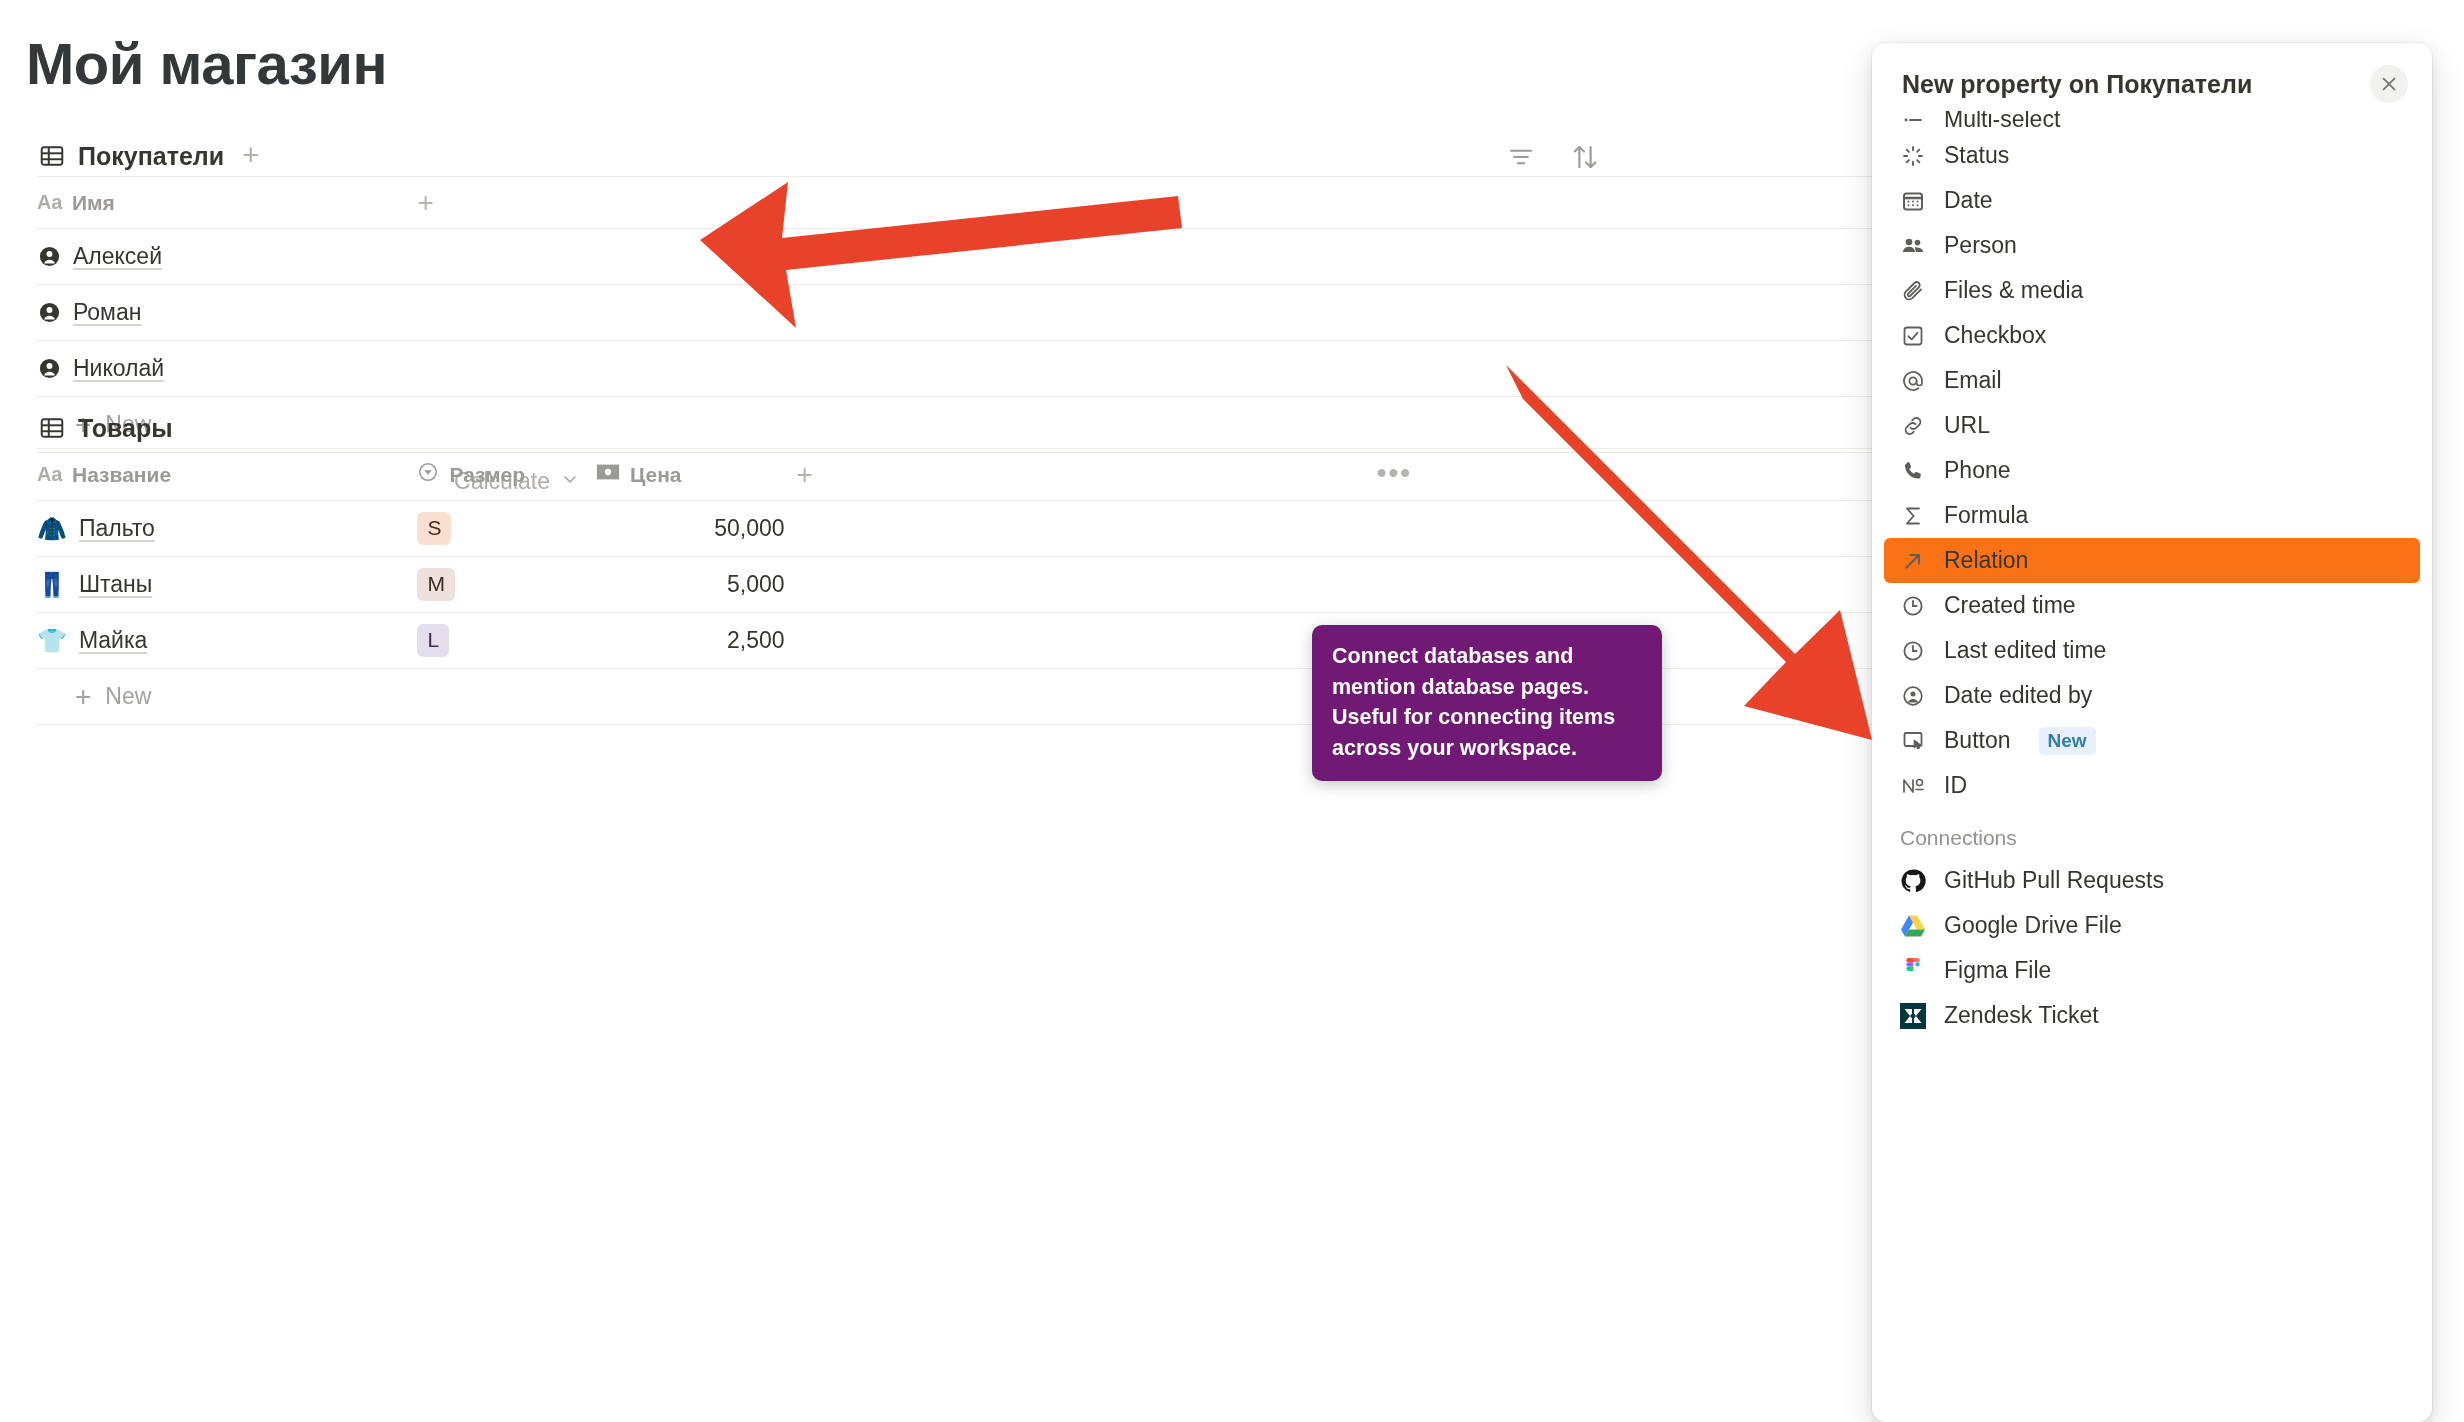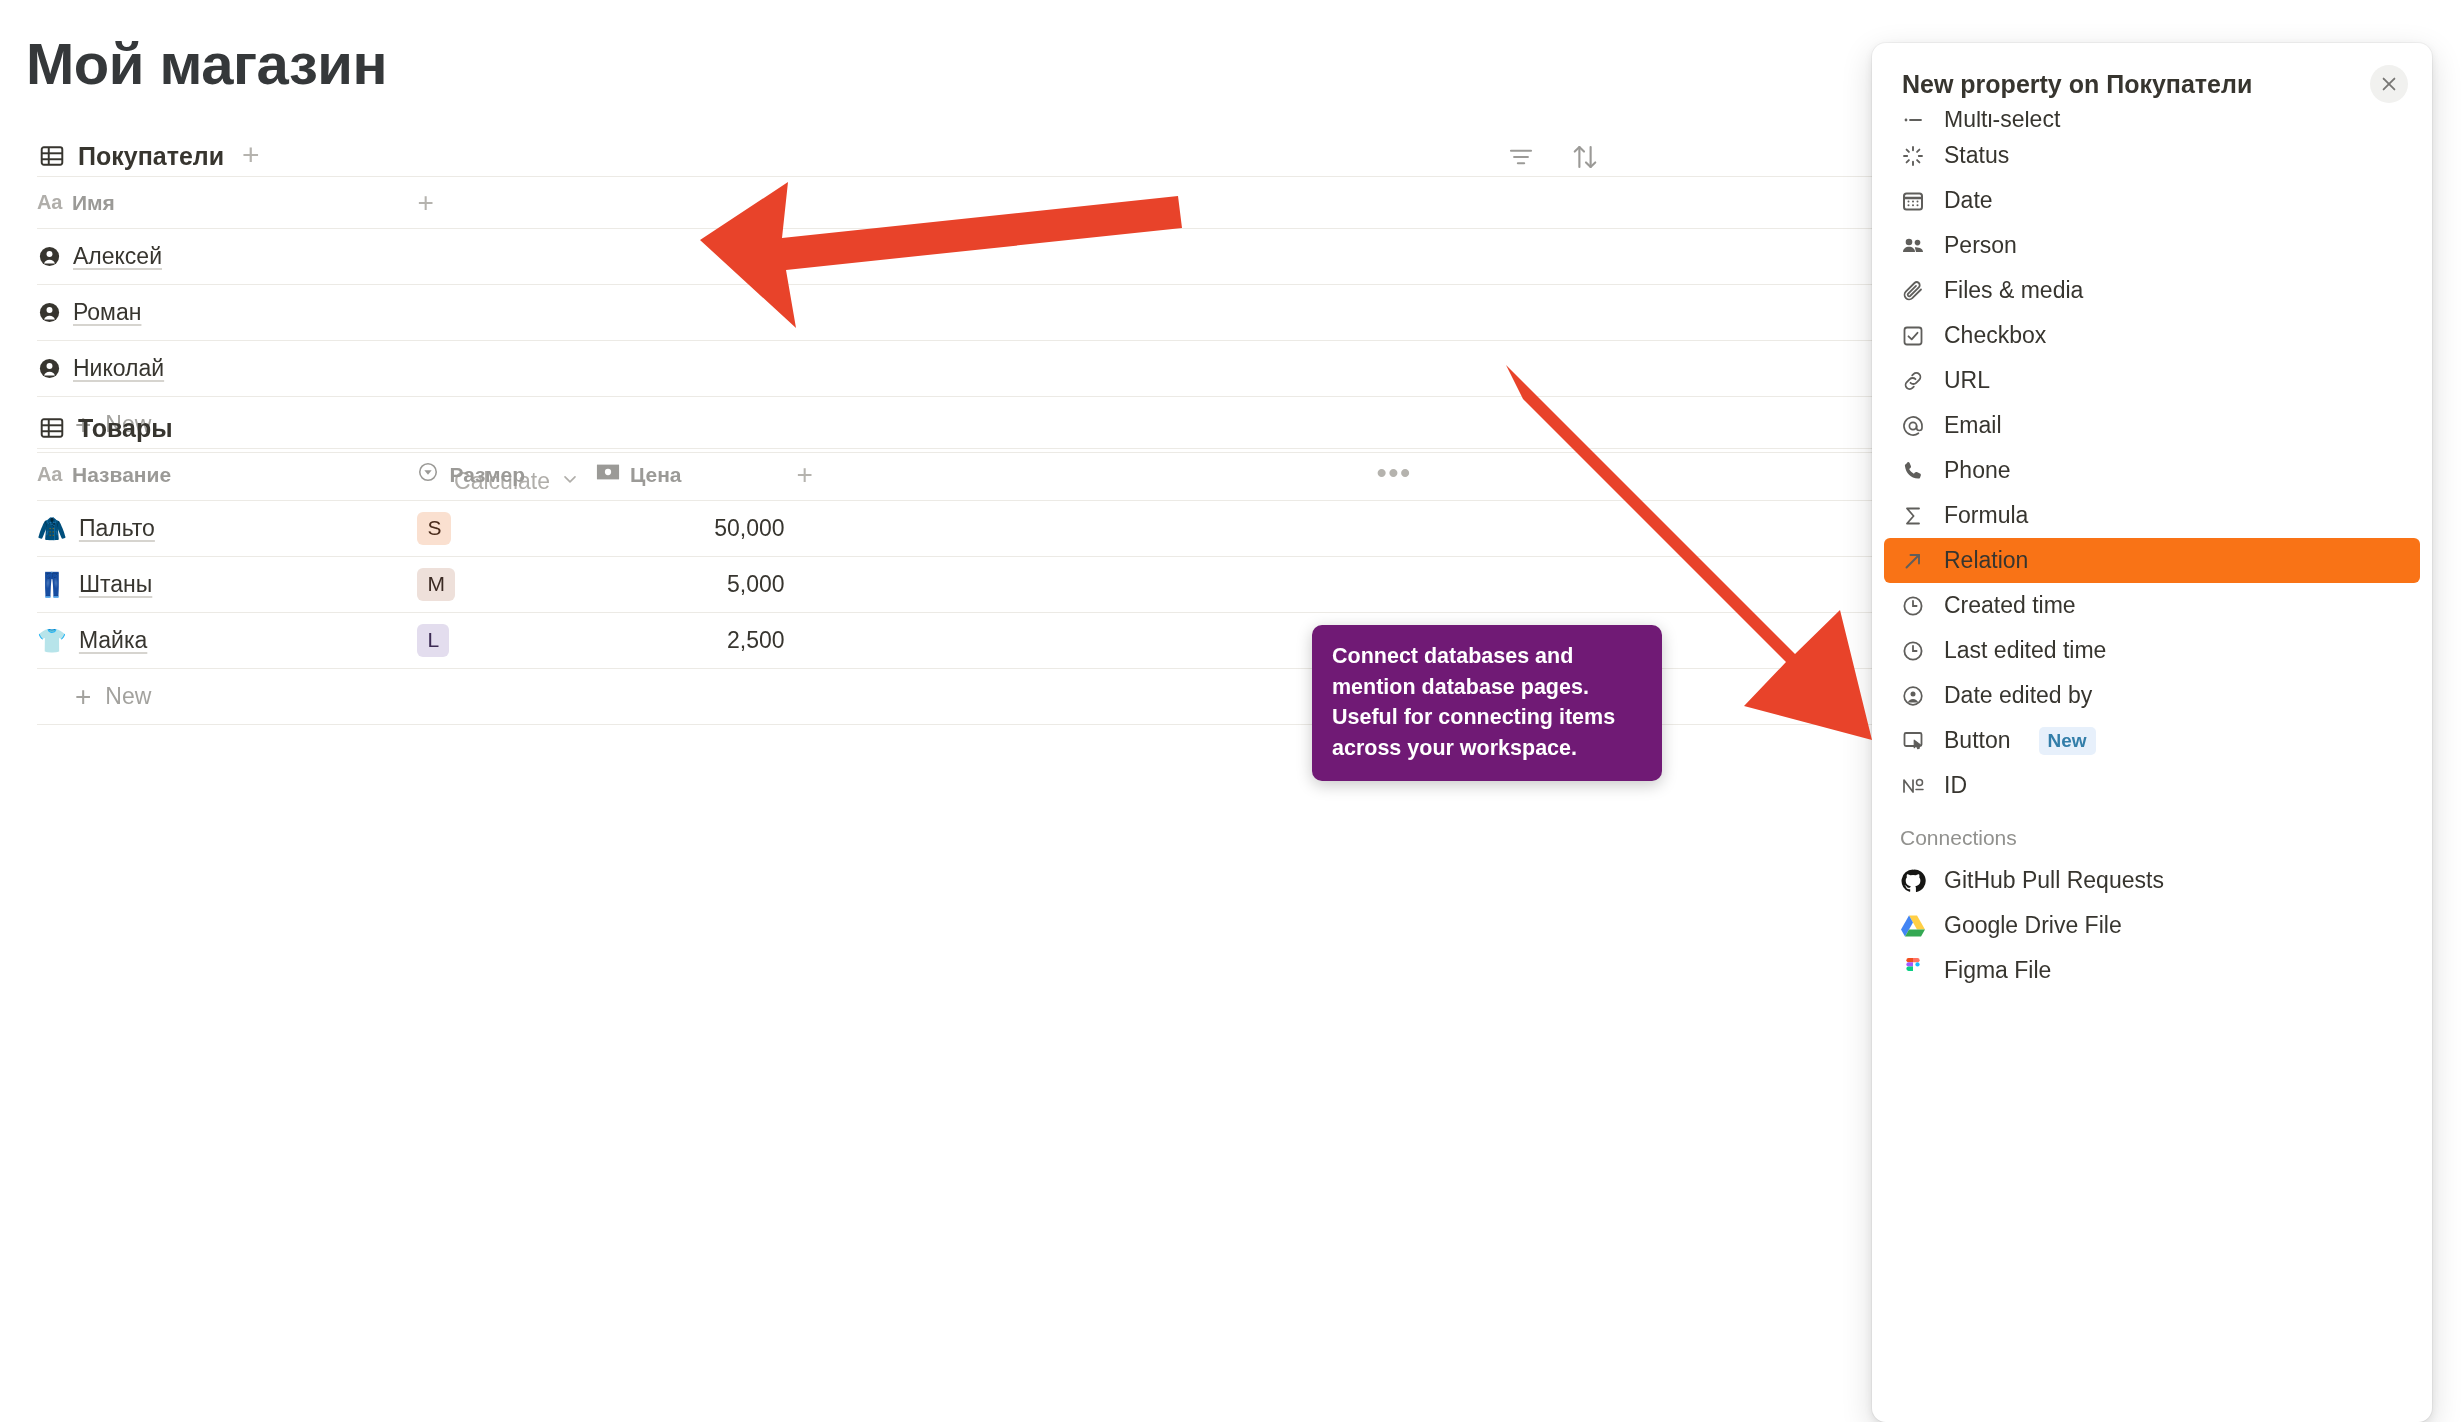--- a/index.html
+++ b/index.html
@@ -465,36 +465,36 @@
           <svg width="24" height="24" viewBox="0 0 24 24" fill="none" stroke="currentColor" stroke-width="1.8" stroke-linecap="round" stroke-linejoin="round">
               <rect x="3.5" y="3.5" width="17" height="17" rx="2.5"></rect>
               <polyline points="7.5,12.3 10.7,15.4 16.5,8.8"></polyline>
             </svg>
         </span>
         <span>Checkbox</span>
       </div>
 
       <div class="menu-item">
         <span class="mi-icon">
+          <svg width="24" height="24" viewBox="0 0 24 24" fill="none" stroke="currentColor" stroke-width="1.7" stroke-linecap="round">
+              <circle cx="12" cy="12" r="3.6"></circle>
+              <path d="M15.6 12v1.8a2.7 2.7 0 0 0 5.4 0V12a9 9 0 1 0-3.6 7.2"></path>
+            </svg>
+        </span>
+        <span>Email</span>
+      </div>
+
+      <div class="menu-item">
+        <span class="mi-icon">
           <svg width="24" height="24" viewBox="0 0 24 24" fill="none" stroke="currentColor" stroke-width="1.8" stroke-linecap="round">
               <path d="M9.5 13.8a4 4 0 0 0 5.7 0l3-3a4 4 0 0 0-5.7-5.7l-1.3 1.3"></path>
               <path d="M14.5 10.2a4 4 0 0 0-5.7 0l-3 3a4 4 0 0 0 5.7 5.7l1.3-1.3"></path>
             </svg>
         </span>
         <span>URL</span>
-      </div>
-
-      <div class="menu-item">
-        <span class="mi-icon">
-          <svg width="24" height="24" viewBox="0 0 24 24" fill="none" stroke="currentColor" stroke-width="1.7" stroke-linecap="round">
-              <circle cx="12" cy="12" r="3.6"></circle>
-              <path d="M15.6 12v1.8a2.7 2.7 0 0 0 5.4 0V12a9 9 0 1 0-3.6 7.2"></path>
-            </svg>
-        </span>
-        <span>Email</span>
       </div>
 
       <div class="menu-item">
         <span class="mi-icon">
           <svg width="24" height="24" viewBox="0 0 24 24" fill="currentColor">
               <path d="M6.6 3.2c.8-.3 1.7.1 2 .9l1.3 3a1.7 1.7 0 0 1-.5 2l-1.2 1c.9 1.9 2.8 3.8 4.7 4.7l1-1.2c.5-.6 1.3-.8 2-.5l3 1.3c.8.3 1.2 1.2.9 2l-.7 2c-.3.8-1 1.3-1.9 1.2C9.4 19 5 14.6 3.9 6.8c-.1-.9.4-1.7 1.2-1.9z"></path>
             </svg>
         </span>
         <span>Phone</span>
       </div>
@@ -601,20 +601,29 @@
             <path d="M4.5 0h4.5v4.3H4.5a2.15 2.15 0 1 1 0-4.3z" fill="#f24e1e"></path>
             <path d="M9 0h4.5a2.15 2.15 0 1 1 0 4.3H9z" fill="#ff7262"></path>
             <path d="M4.5 4.3h4.5v4.3H4.5a2.15 2.15 0 1 1 0-4.3z" fill="#a259ff"></path>
             <circle cx="13.5" cy="6.45" r="2.15" fill="#1abcfe"></circle>
             <path d="M4.5 8.6h4.5v4.3H4.5a2.15 2.15 0 1 1 0-4.3z" fill="#0acf83"></path>
           </svg>
         </span>
         <span>Figma File</span>
       </div>
 
+      <div class="menu-item">
+        <span class="mi-icon">
+          <svg width="26" height="26" viewBox="0 0 26 26">
+              <rect width="26" height="26" fill="#03363d"></rect>
+              <path d="M12 6v9.5L4.5 6zM4.5 20h7.5v-9.5zM14 20v-9.5l7.5 9.5zM21.5 6H14v9.5z" fill="#fff"></path>
+            </svg>
+        </span>
+        <span>Zendesk Ticket</span>
+      </div>
 
     </div>
   </div>
 
   <svg class="arrow-layer" viewBox="0 0 2464 1422">
     <polygon points="700,240 788,182 782,238 1178,196 1182,228 786,270 796,328" fill="#e8432a"></polygon>
     <polygon points="1506,365 1532,391 1795,654 1840,610 1872,740 1744,706 1786,662 1523,399" fill="#e8432a"></polygon>
   </svg>
 
 </div>

